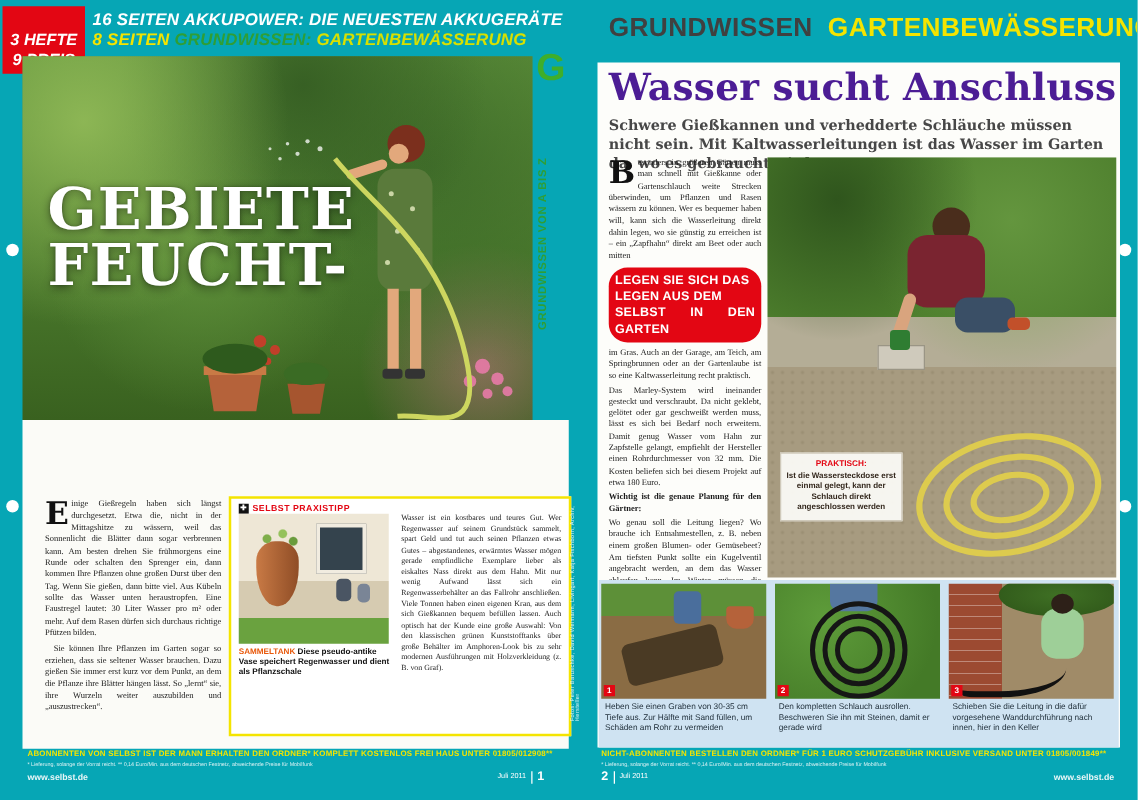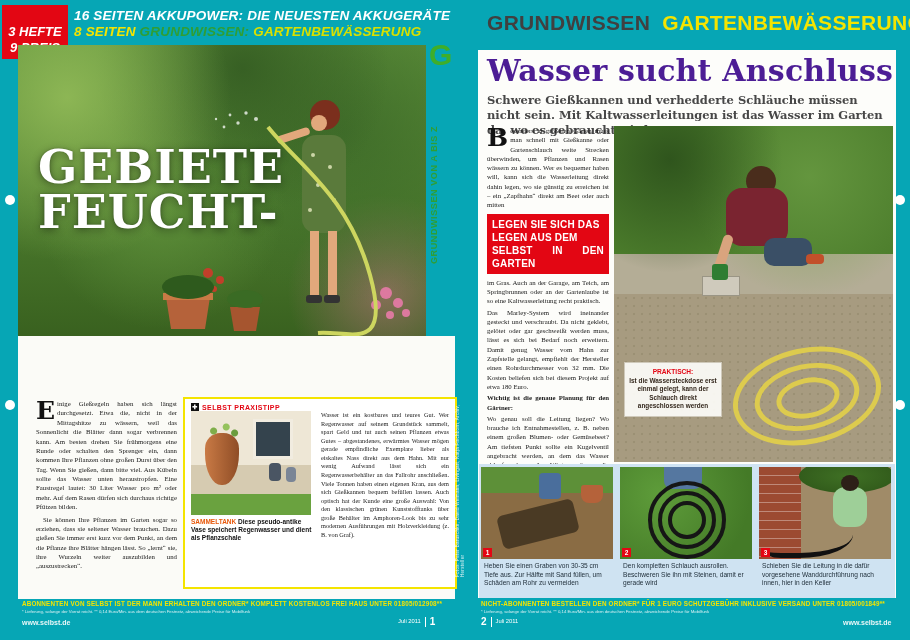--- a/index.html
+++ b/index.html
@@ -66,21 +66,21 @@
   .credits{left:456px;top:402px;height:175px;writing-mode:vertical-rl;transform:rotate(180deg);
       font:4.5px/1 "Liberation Sans",sans-serif;color:rgba(255,255,255,.85);letter-spacing:.3px;}
 
   
   .rp-white{left:478px;top:50px;width:418px;height:548px;background:#fdfdfa;}
   .rp-headline{left:487px;top:56px;font:bold 30px/1 "DejaVu Serif",serif;color:#4c1d95;letter-spacing:.2px;}
   .rp-standfirst{left:487px;top:93px;width:404px;font:bold 11.5px/1.3 "DejaVu Serif",serif;color:#474747;}
   .rp-col{left:487px;top:126px;width:122px;font:6.8px/1.37 "Liberation Serif",serif;color:#191919;text-align:justify;}
   .rp-col p{margin:0 0 2px 0;}
   .redbox{background:#e30613;color:#fff;font:bold 10px/1.3 "Liberation Sans",sans-serif;
-      padding:4px 5px;margin:4px 0;letter-spacing:.2px;}
+      padding:4px 5px;margin:4px 0;letter-spacing:.2px;border-radius:15px;}
   .boldline{font-weight:bold;font-family:"Liberation Serif",serif;}
 
   .rp-photo{left:614px;top:126px;width:279px;height:336px;overflow:hidden;
     background:
       radial-gradient(circle at 20% 10%, rgba(40,75,25,.8), transparent 30%),
       radial-gradient(circle at 70% 15%, rgba(110,160,70,.7), transparent 35%),
       linear-gradient(180deg,#4c7d2c 0 38%,#b4ad96 38% 50%,#a79b80 50% 100%);}
   .rp-photo .speck{position:absolute;left:0;top:50%;width:100%;height:50%;
       background:radial-gradient(circle,#8f8468 1px,transparent 1.6px);background-size:8px 8px;opacity:.5;}
   .coil{position:absolute;border:5px solid #ddcb4e;border-radius:50%;transform:rotate(-12deg);}

